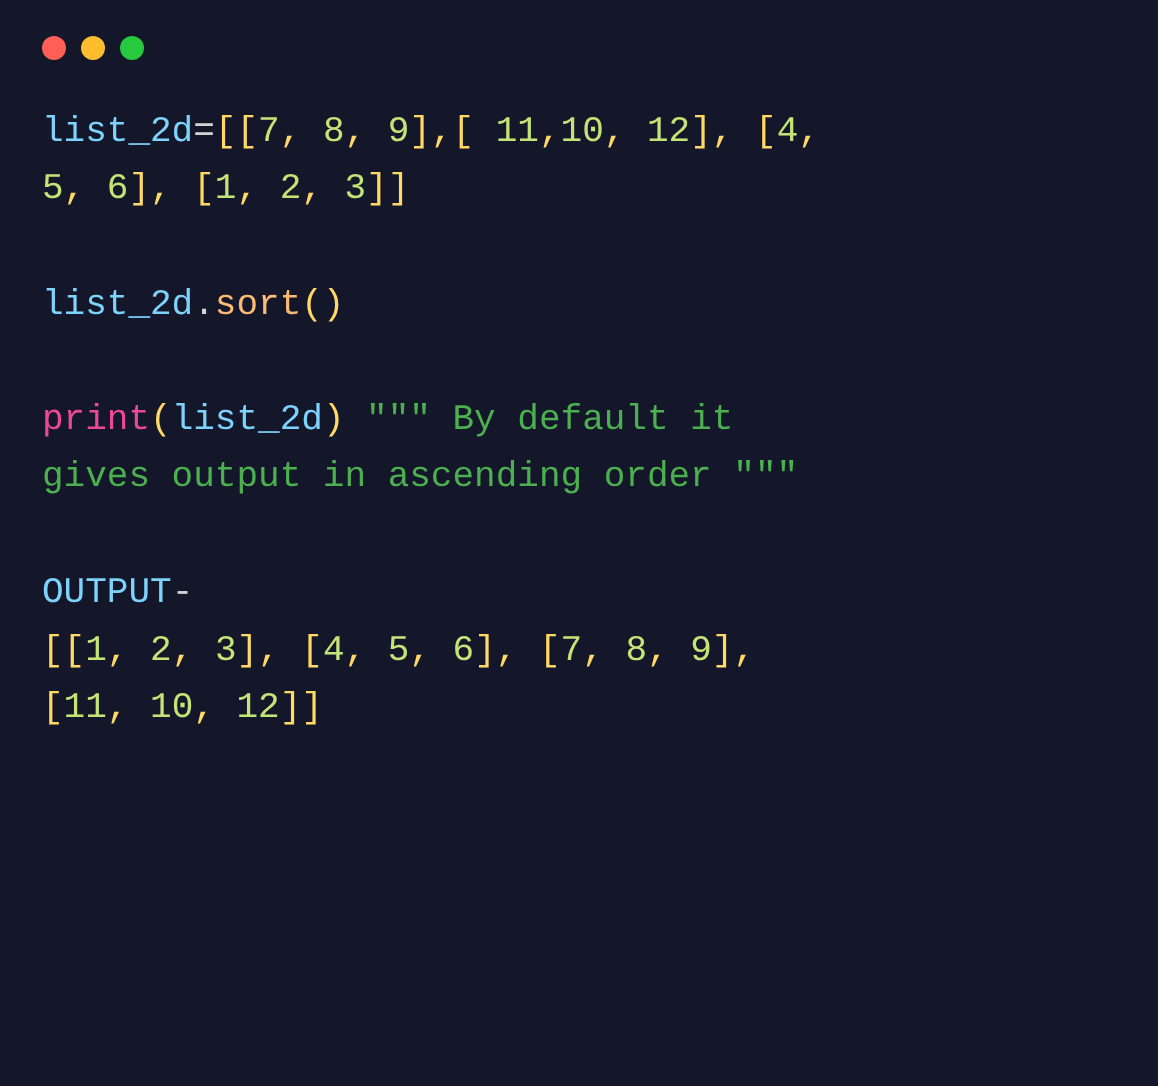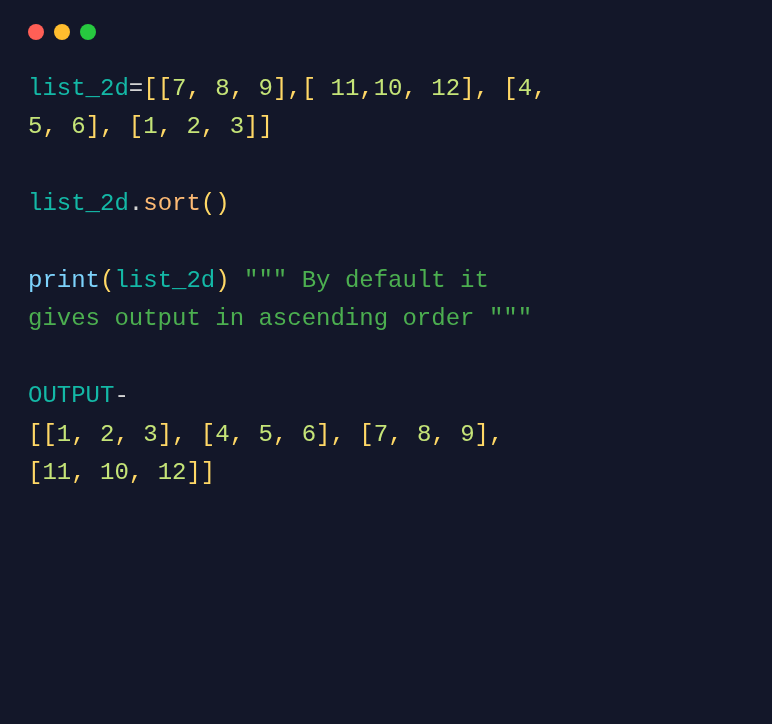--- a/index.html
+++ b/index.html
@@ -42,41 +42,41 @@
       background-color: #27c93f;
     }
     
     .code-content {
       padding: 30px 28px 0 28px;
       white-space: pre-wrap;
       word-wrap: break-word;
     }
     
     .tok-var {
-      color: #14b8a6;
+      color: #7dd3fc;
     }
     
     .tok-op {
       color: #d4d4d4;
     }
     
     .tok-punct {
       color: #ffd866;
     }
     
     .tok-num {
       color: #c5e478;
     }
     
     .tok-method {
       color: #fdba74;
     }
     
     .tok-func {
-      color: #7dd3fc;
+      color: #ec4899;
     }
     
     .tok-string {
       color: #4caf50;
     }
     
     .tok-plain {
       color: #d4d4d4;
     }
     

